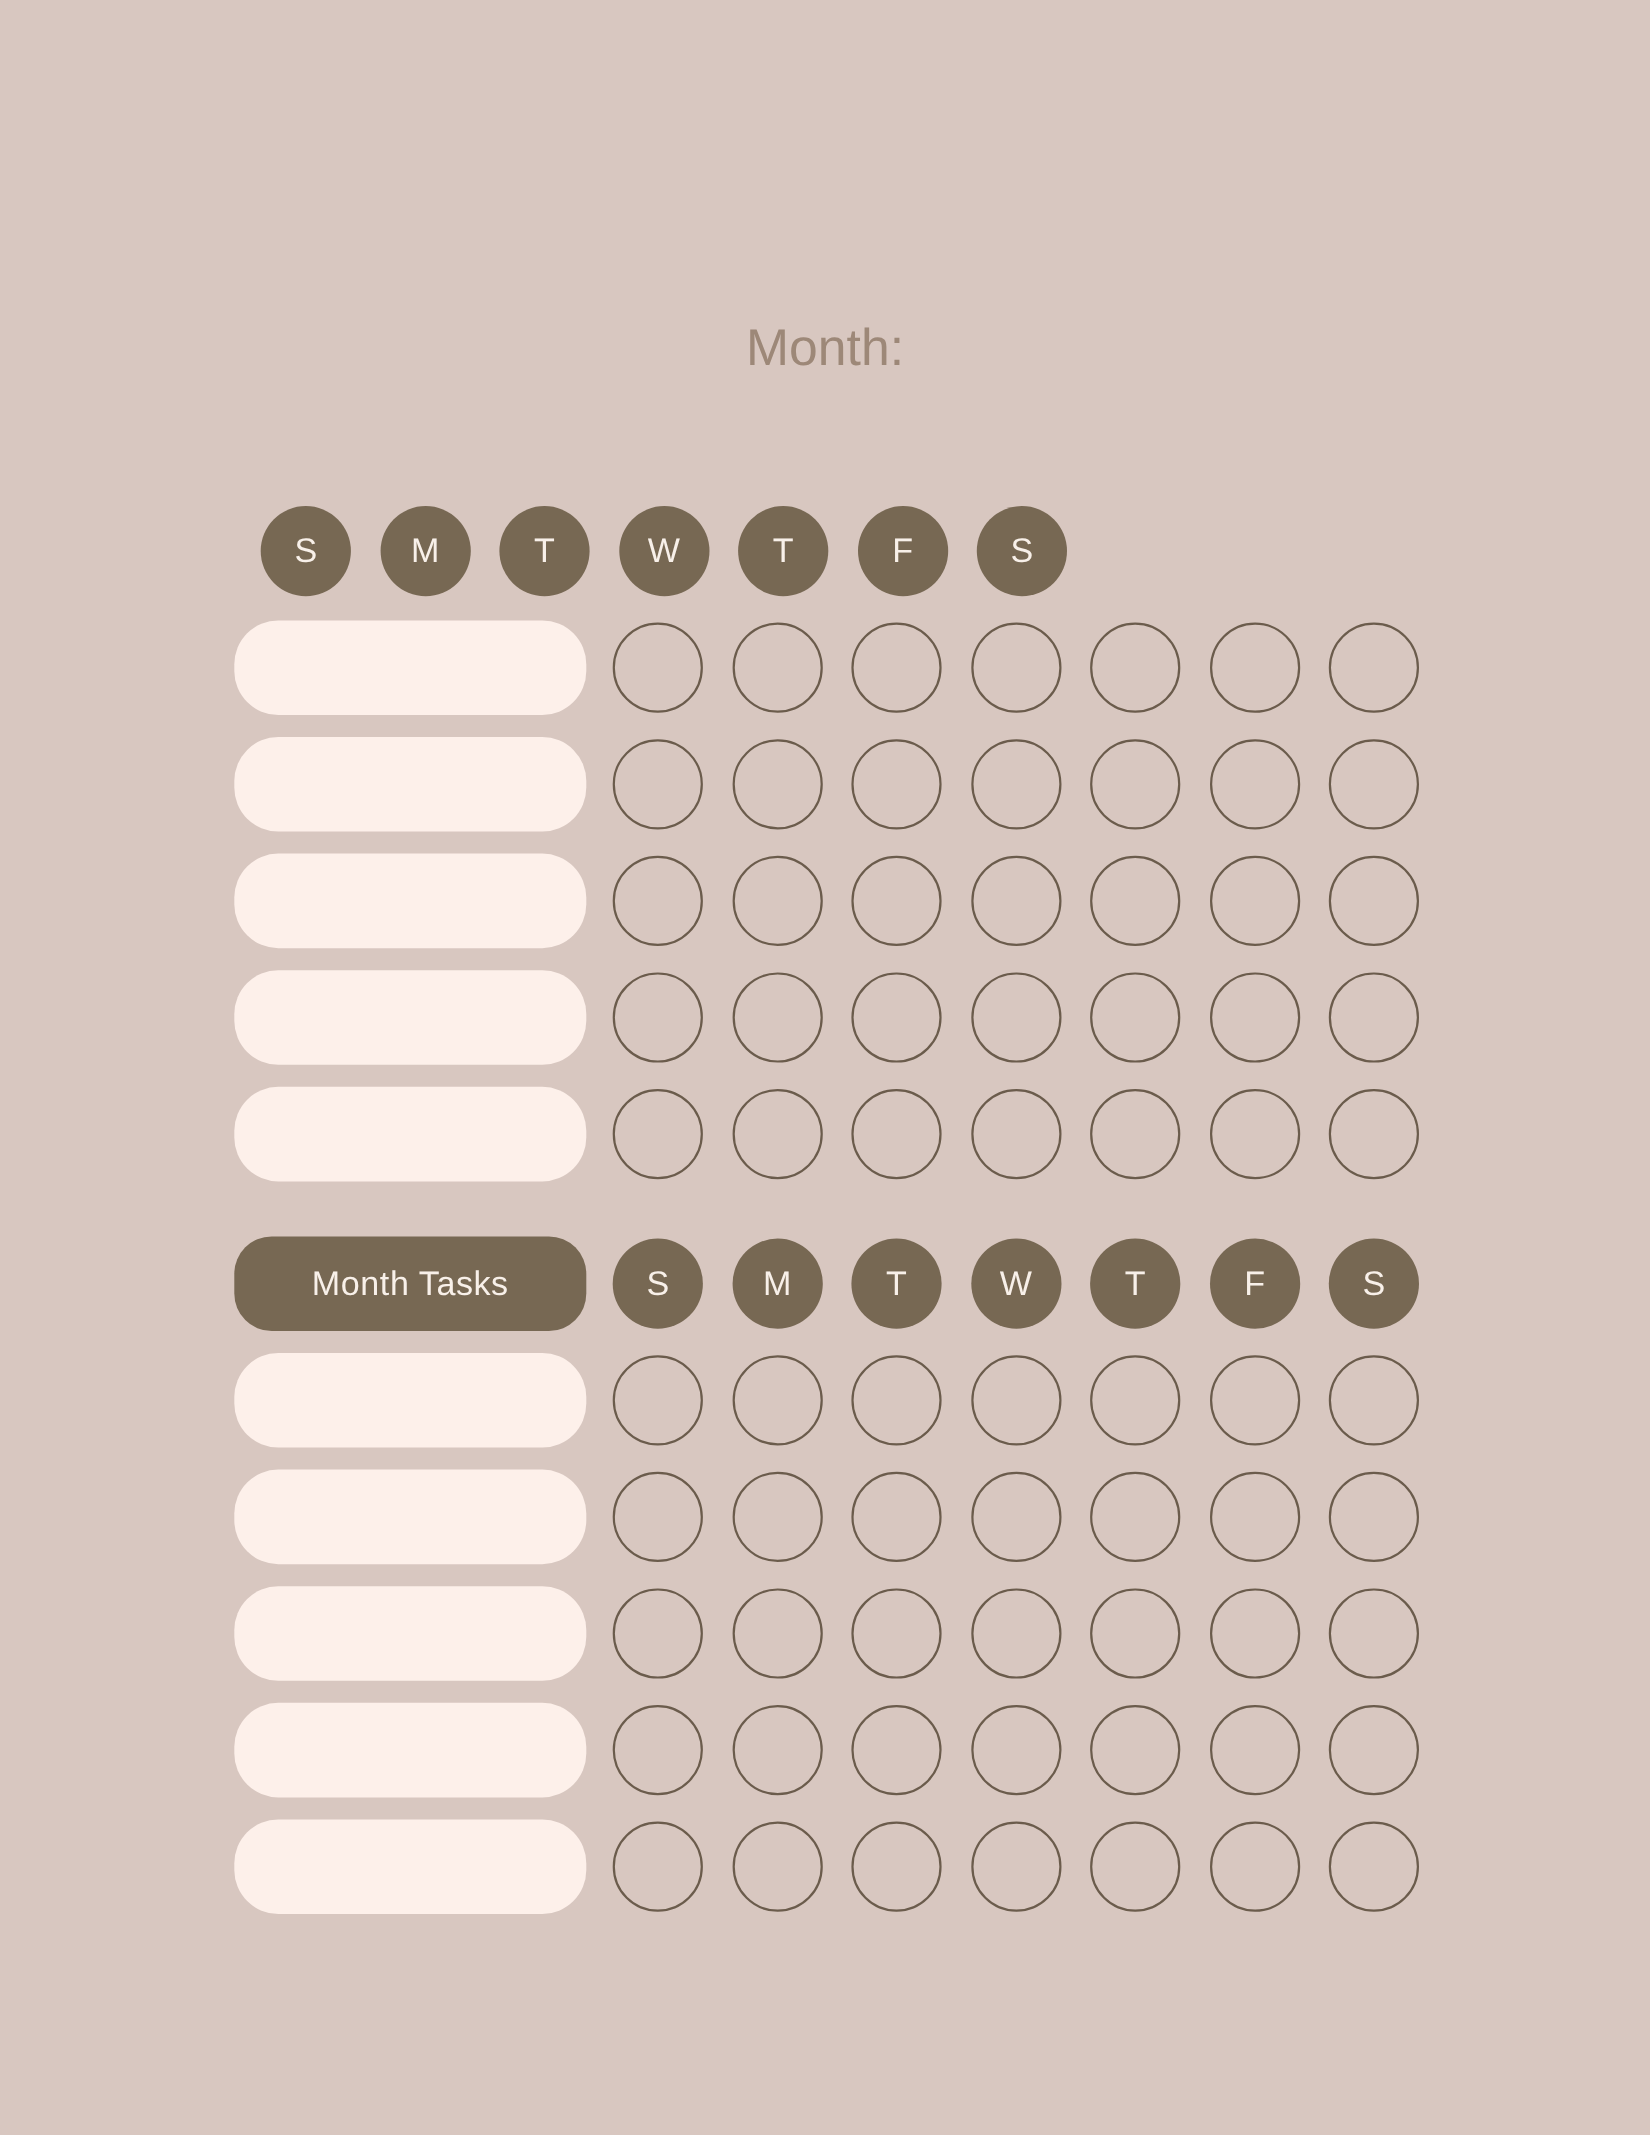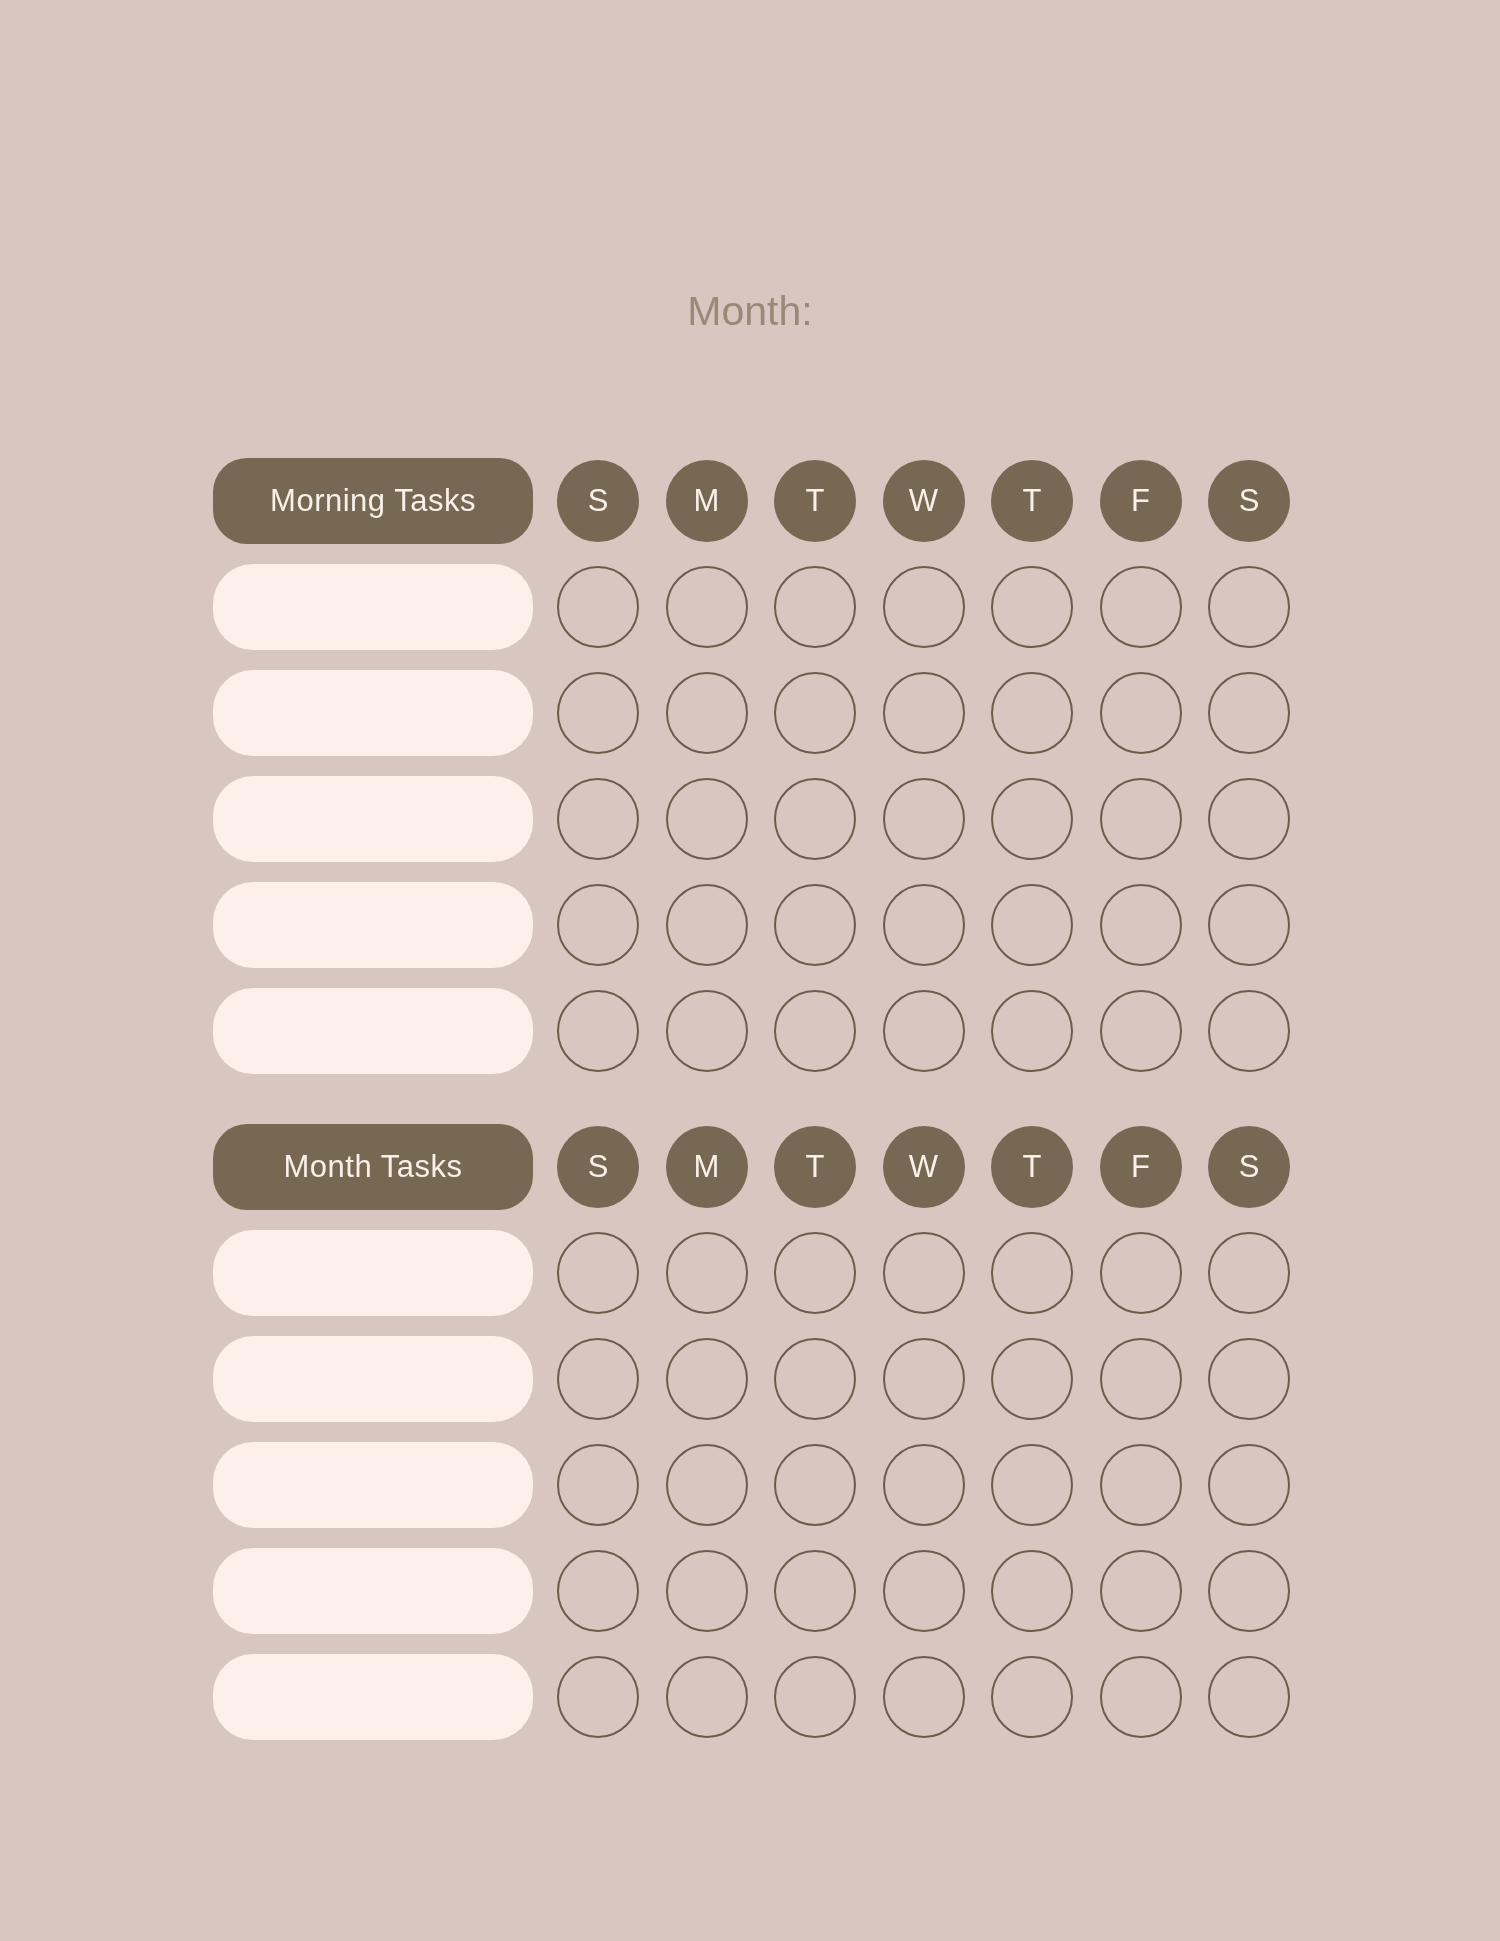--- a/index.html
+++ b/index.html
@@ -33,21 +33,21 @@
     line-height:1.3;
     letter-spacing:0px;
     color:var(--title_text);
   }
   .month{
     position:absolute;
     top:288px;
     left:0;
     width:100%;
     text-align:center;
-    font-size:41px;
+    font-size:47px;
     color:var(--month_text);
   }
   .tracker{
     position:absolute;
     left:213px;
     top:458px;
     width:1080px;
   }
   .tracker-section + .tracker-section{
     margin-top:50px;
@@ -106,23 +106,20 @@
   }
 </style>
 </head>
 <body>
 
 <div class="sheet">
   <div class="month">Month:</div>
   <div class="tracker" id="tracker">
       <section class="tracker-section">
         <div class="row header-row">
-          <div class="label-pill">
-            <span class="label-text">Morning Tasks</span>
-          </div>
           <div class="circles">
             <div class="day-badge">
               <span class="day-letter">S</span>
             </div>
             <div class="day-badge">
               <span class="day-letter">M</span>
             </div>
             <div class="day-badge">
               <span class="day-letter">T</span>
             </div>

